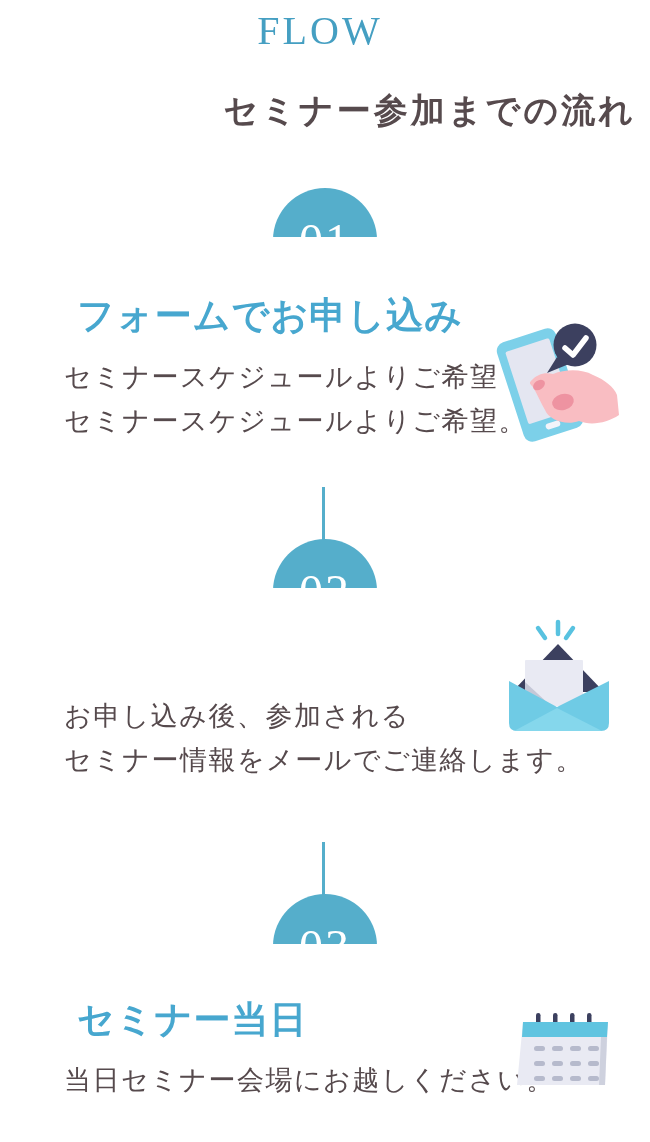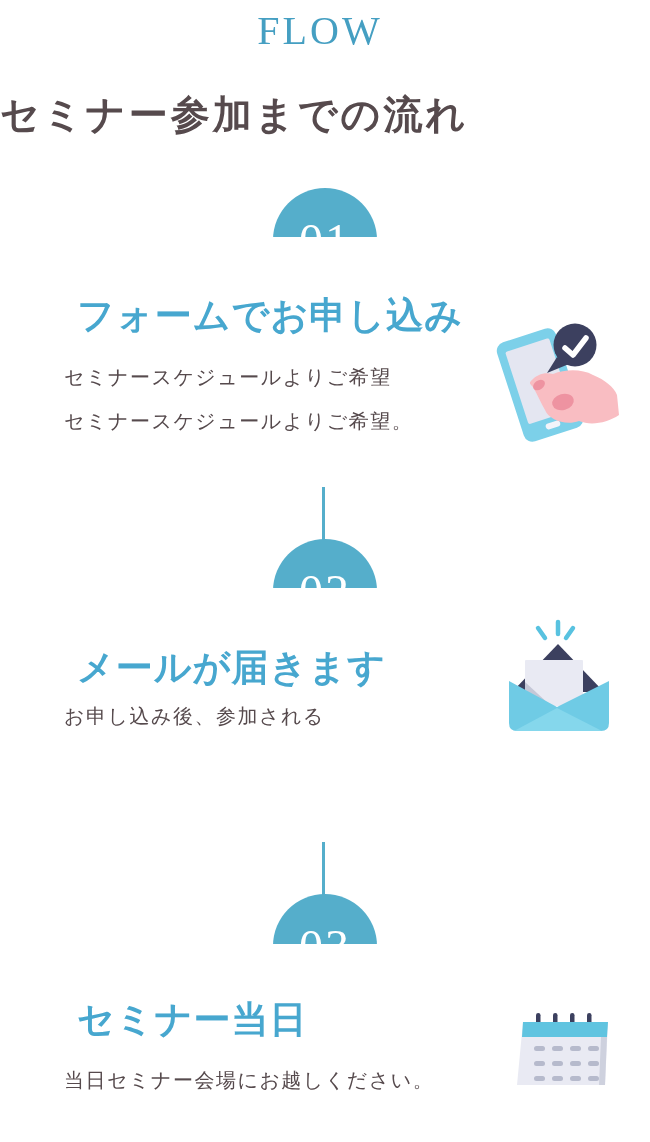--- a/index.html
+++ b/index.html
@@ -4,22 +4,22 @@
 <style>
   html,body{margin:0;padding:0;background:#fff;}
   .page{position:relative;width:650px;height:1142px;background:#ffffff;overflow:hidden;
         font-family:"Liberation Sans","DejaVu Sans",sans-serif;}
 
   
   .flow-badge{position:absolute;left:233px;top:4px;width:174px;height:53px;background:#ffffff;
               border-radius:27px;display:flex;align-items:center;justify-content:center;}
   .flow-badge span{font-family:"Liberation Serif","DejaVu Serif",serif;font-size:40px;
                    letter-spacing:3px;color:var(--badge-text);}
-  .page-title{position:absolute;left:0;top:88px;width:636px;margin:0;text-align:left;
-              font-size:39px;font-weight:700;letter-spacing:3px;color:var(--text-dark);}
+  .page-title{position:absolute;left:0;top:88px;width:636px;margin:0;text-align:right;
+              font-size:34px;font-weight:700;letter-spacing:3px;color:var(--text-dark);}
 
   
   .step-circle{position:absolute;left:273px;width:104px;height:104px;border-radius:50%;
                background:var(--accent-teal);display:flex;align-items:center;justify-content:center;}
   .step-circle span{font-family:"Liberation Serif","DejaVu Serif",serif;font-size:48px;
                     color:#ffffff;letter-spacing:2px;}
   #circle-1{top:188px}#circle-2{top:539px}#circle-3{top:894px}
   .connector{position:absolute;left:322px;width:3px;background:var(--accent-teal);}
   #connector-1{top:487px;height:53px}#connector-2{top:842px;height:53px}
 
@@ -28,21 +28,21 @@
   #card-1{top:237px;height:250px}
   #card-2{top:588px;height:254px}
   #card-3{top:944px;height:198px}
 
   .step-heading{position:absolute;left:77px;margin:0;font-size:37px;font-weight:700;
                 line-height:40px;letter-spacing:1px;color:var(--heading-blue);}
   #card-1 .step-heading{top:59px}
   #card-2 .step-heading{top:60px}
   #card-3 .step-heading{top:56px}
 
-  .step-body{position:absolute;left:64px;margin:0;font-size:20px;font-weight:500;
+  .step-body{position:absolute;left:64px;margin:0;font-size:27px;font-weight:500;
              letter-spacing:1.5px;color:var(--text-dark);}
   .body-line{line-height:44px;}
   #card-1 .step-body{top:118px}
   #card-2 .step-body{top:106px}
   #card-3 .step-body{top:114px}
 
   .icon{position:absolute;}
   #phone-icon{left:486px;top:75px;}
   #mail-icon{left:497px;top:25px;}
   #calendar-icon{left:505px;top:56px;}
@@ -99,23 +99,23 @@
       </g>
       <g>
         <path class="f-navy" d="M71 45 L61 61 L83 52 Z"></path>
         <circle class="f-navy" cx="89" cy="33" r="21.5"></circle>
         <path class="s-check" d="M79 36 L87 43 L100 26"></path>
       </g>
     </svg>
   </section>
 
   <section class="card" id="card-2">
-    <h3 class="step-heading">メールが届きます</h3>
     <p class="step-body">
       <span class="body-line" style="display:block">お申し込み後、参加される</span>
+      <span class="body-line" style="display:block">セミナー情報をメールでご連絡します。</span>
     </p>
     <svg class="icon" id="mail-icon" width="130" height="132" viewBox="0 0 130 132">
       <g>
         <path class="s-ray" d="M41 15 L48 25"></path>
         <path class="s-ray" d="M61 9 L61 21"></path>
         <path class="s-ray" d="M76 15 L69 25"></path>
       </g>
       <polygon class="f-navy" points="15,79 61,31 107,79"></polygon>
       <rect class="f-pale" x="28" y="47" width="58" height="46" rx="1"></rect>
       <polygon class="f-shadow" points="28,69 53,92 28,92"></polygon>

